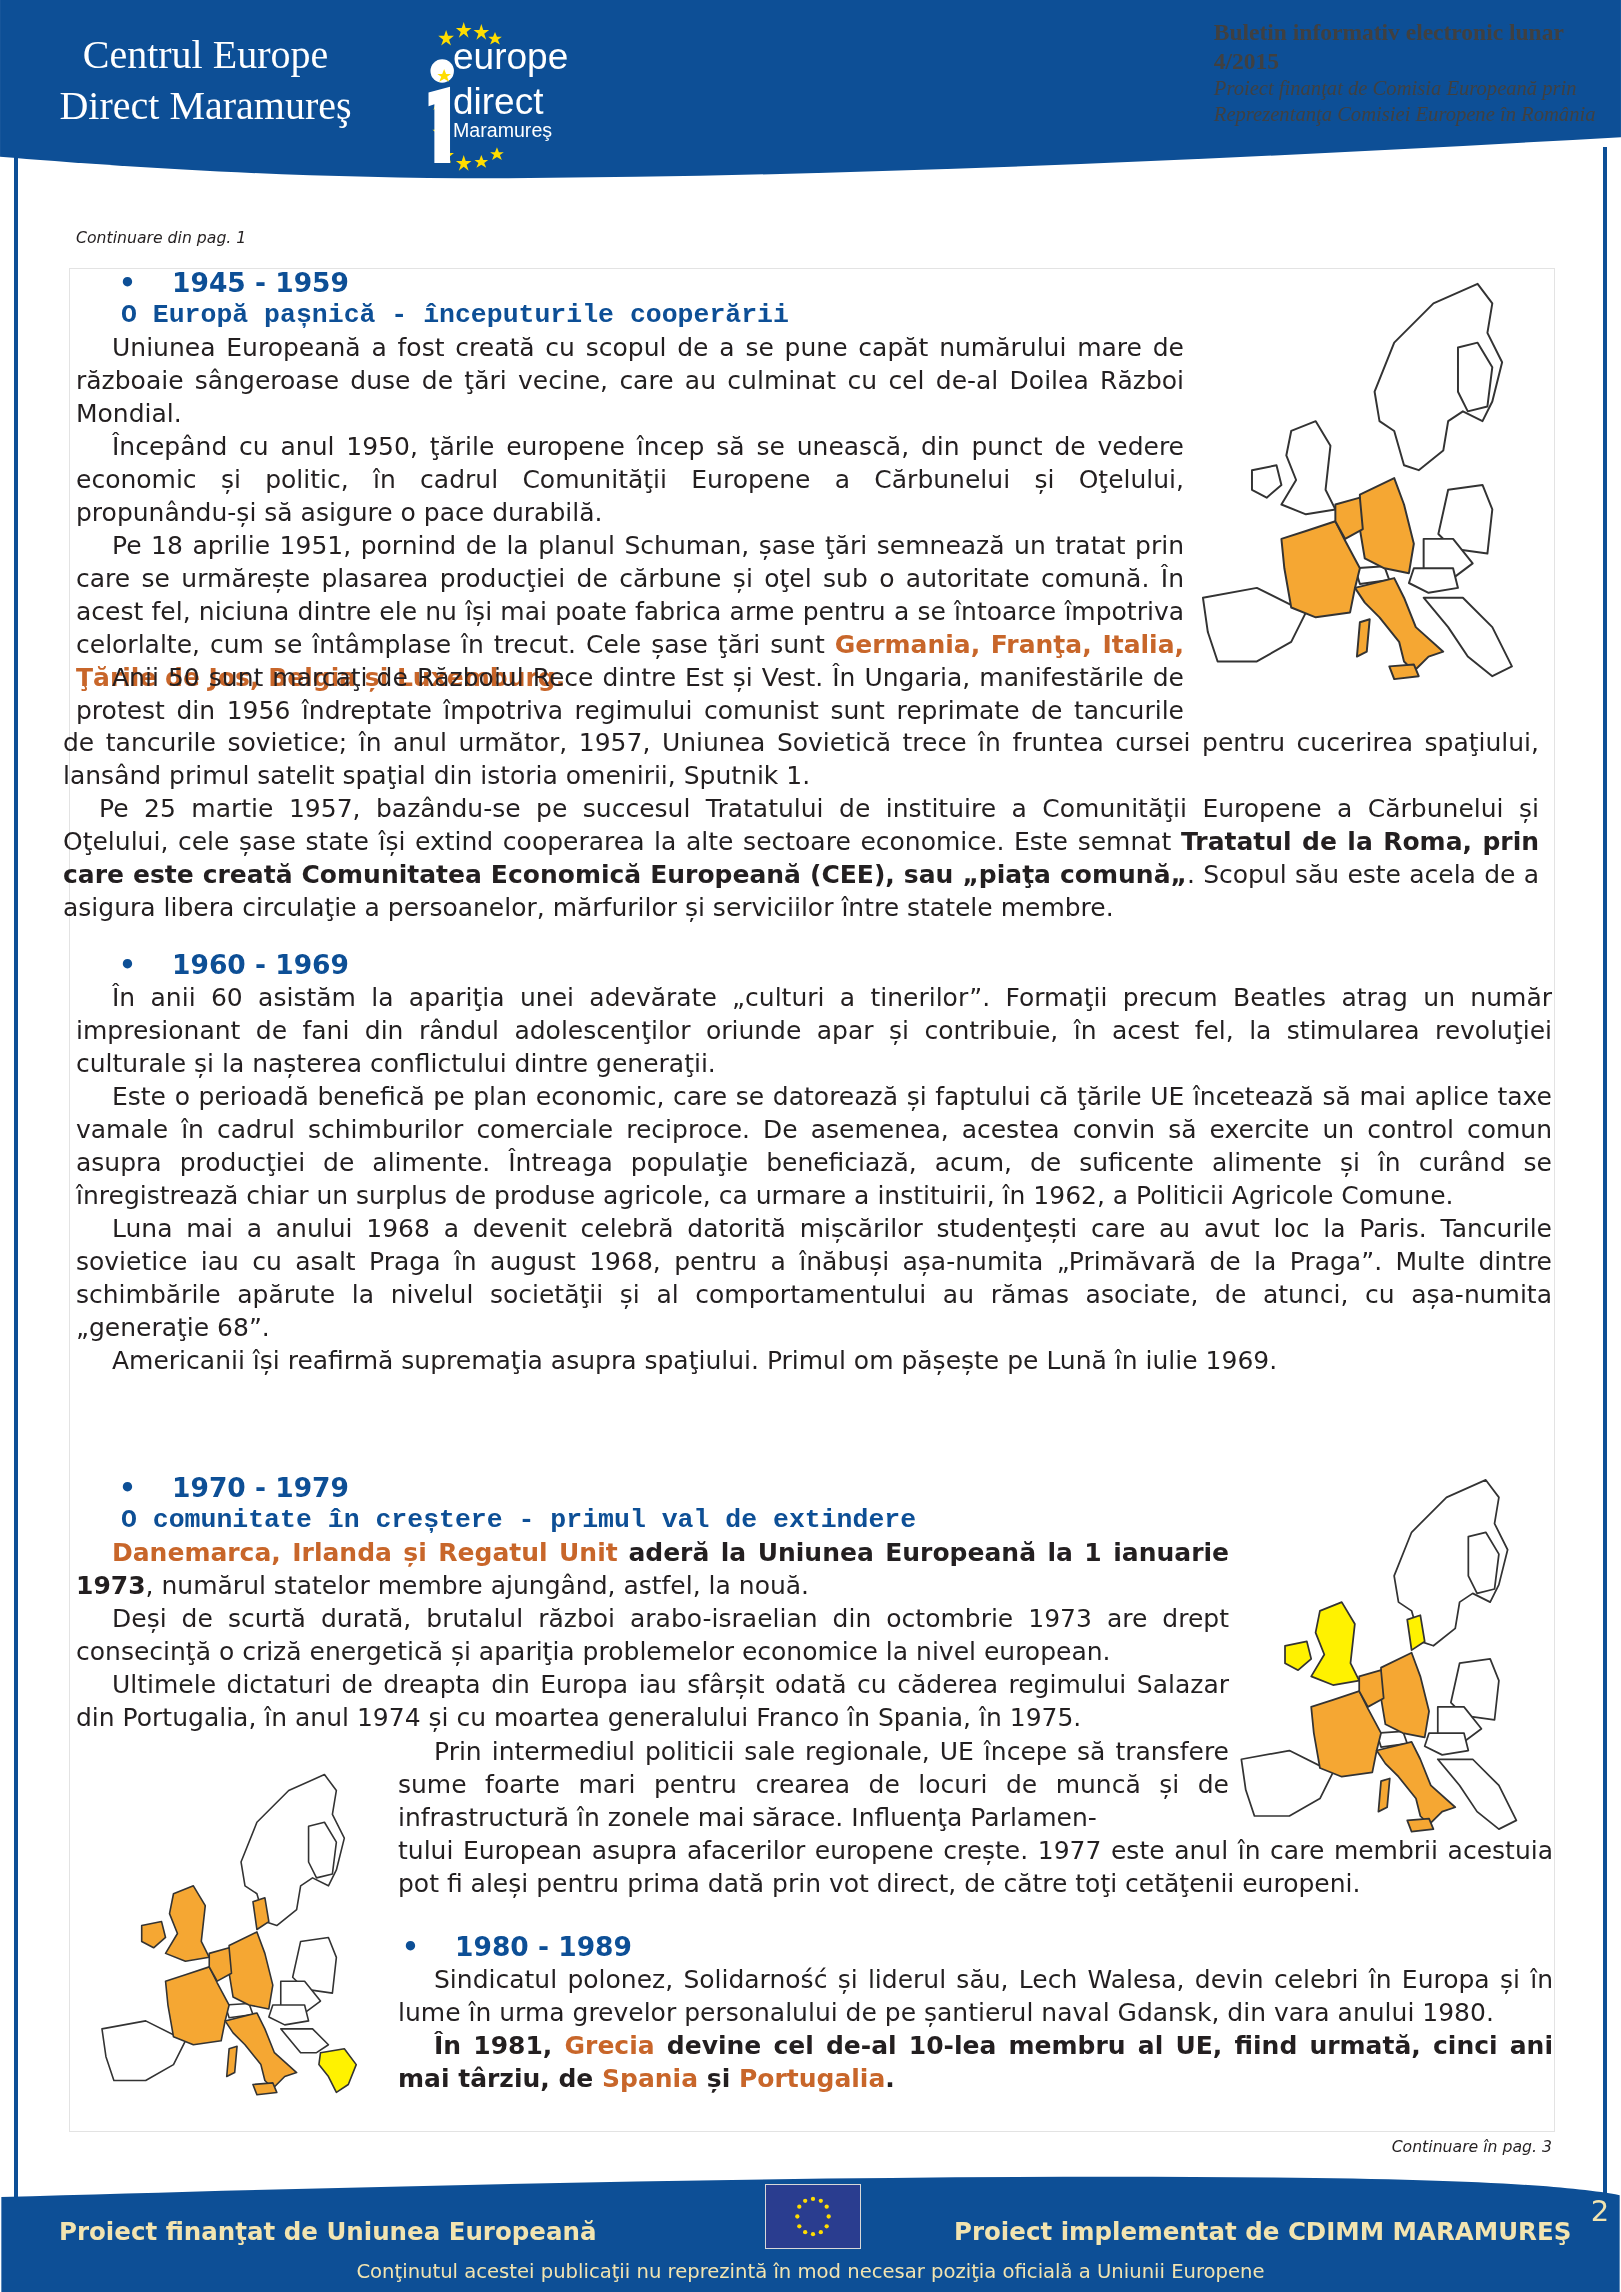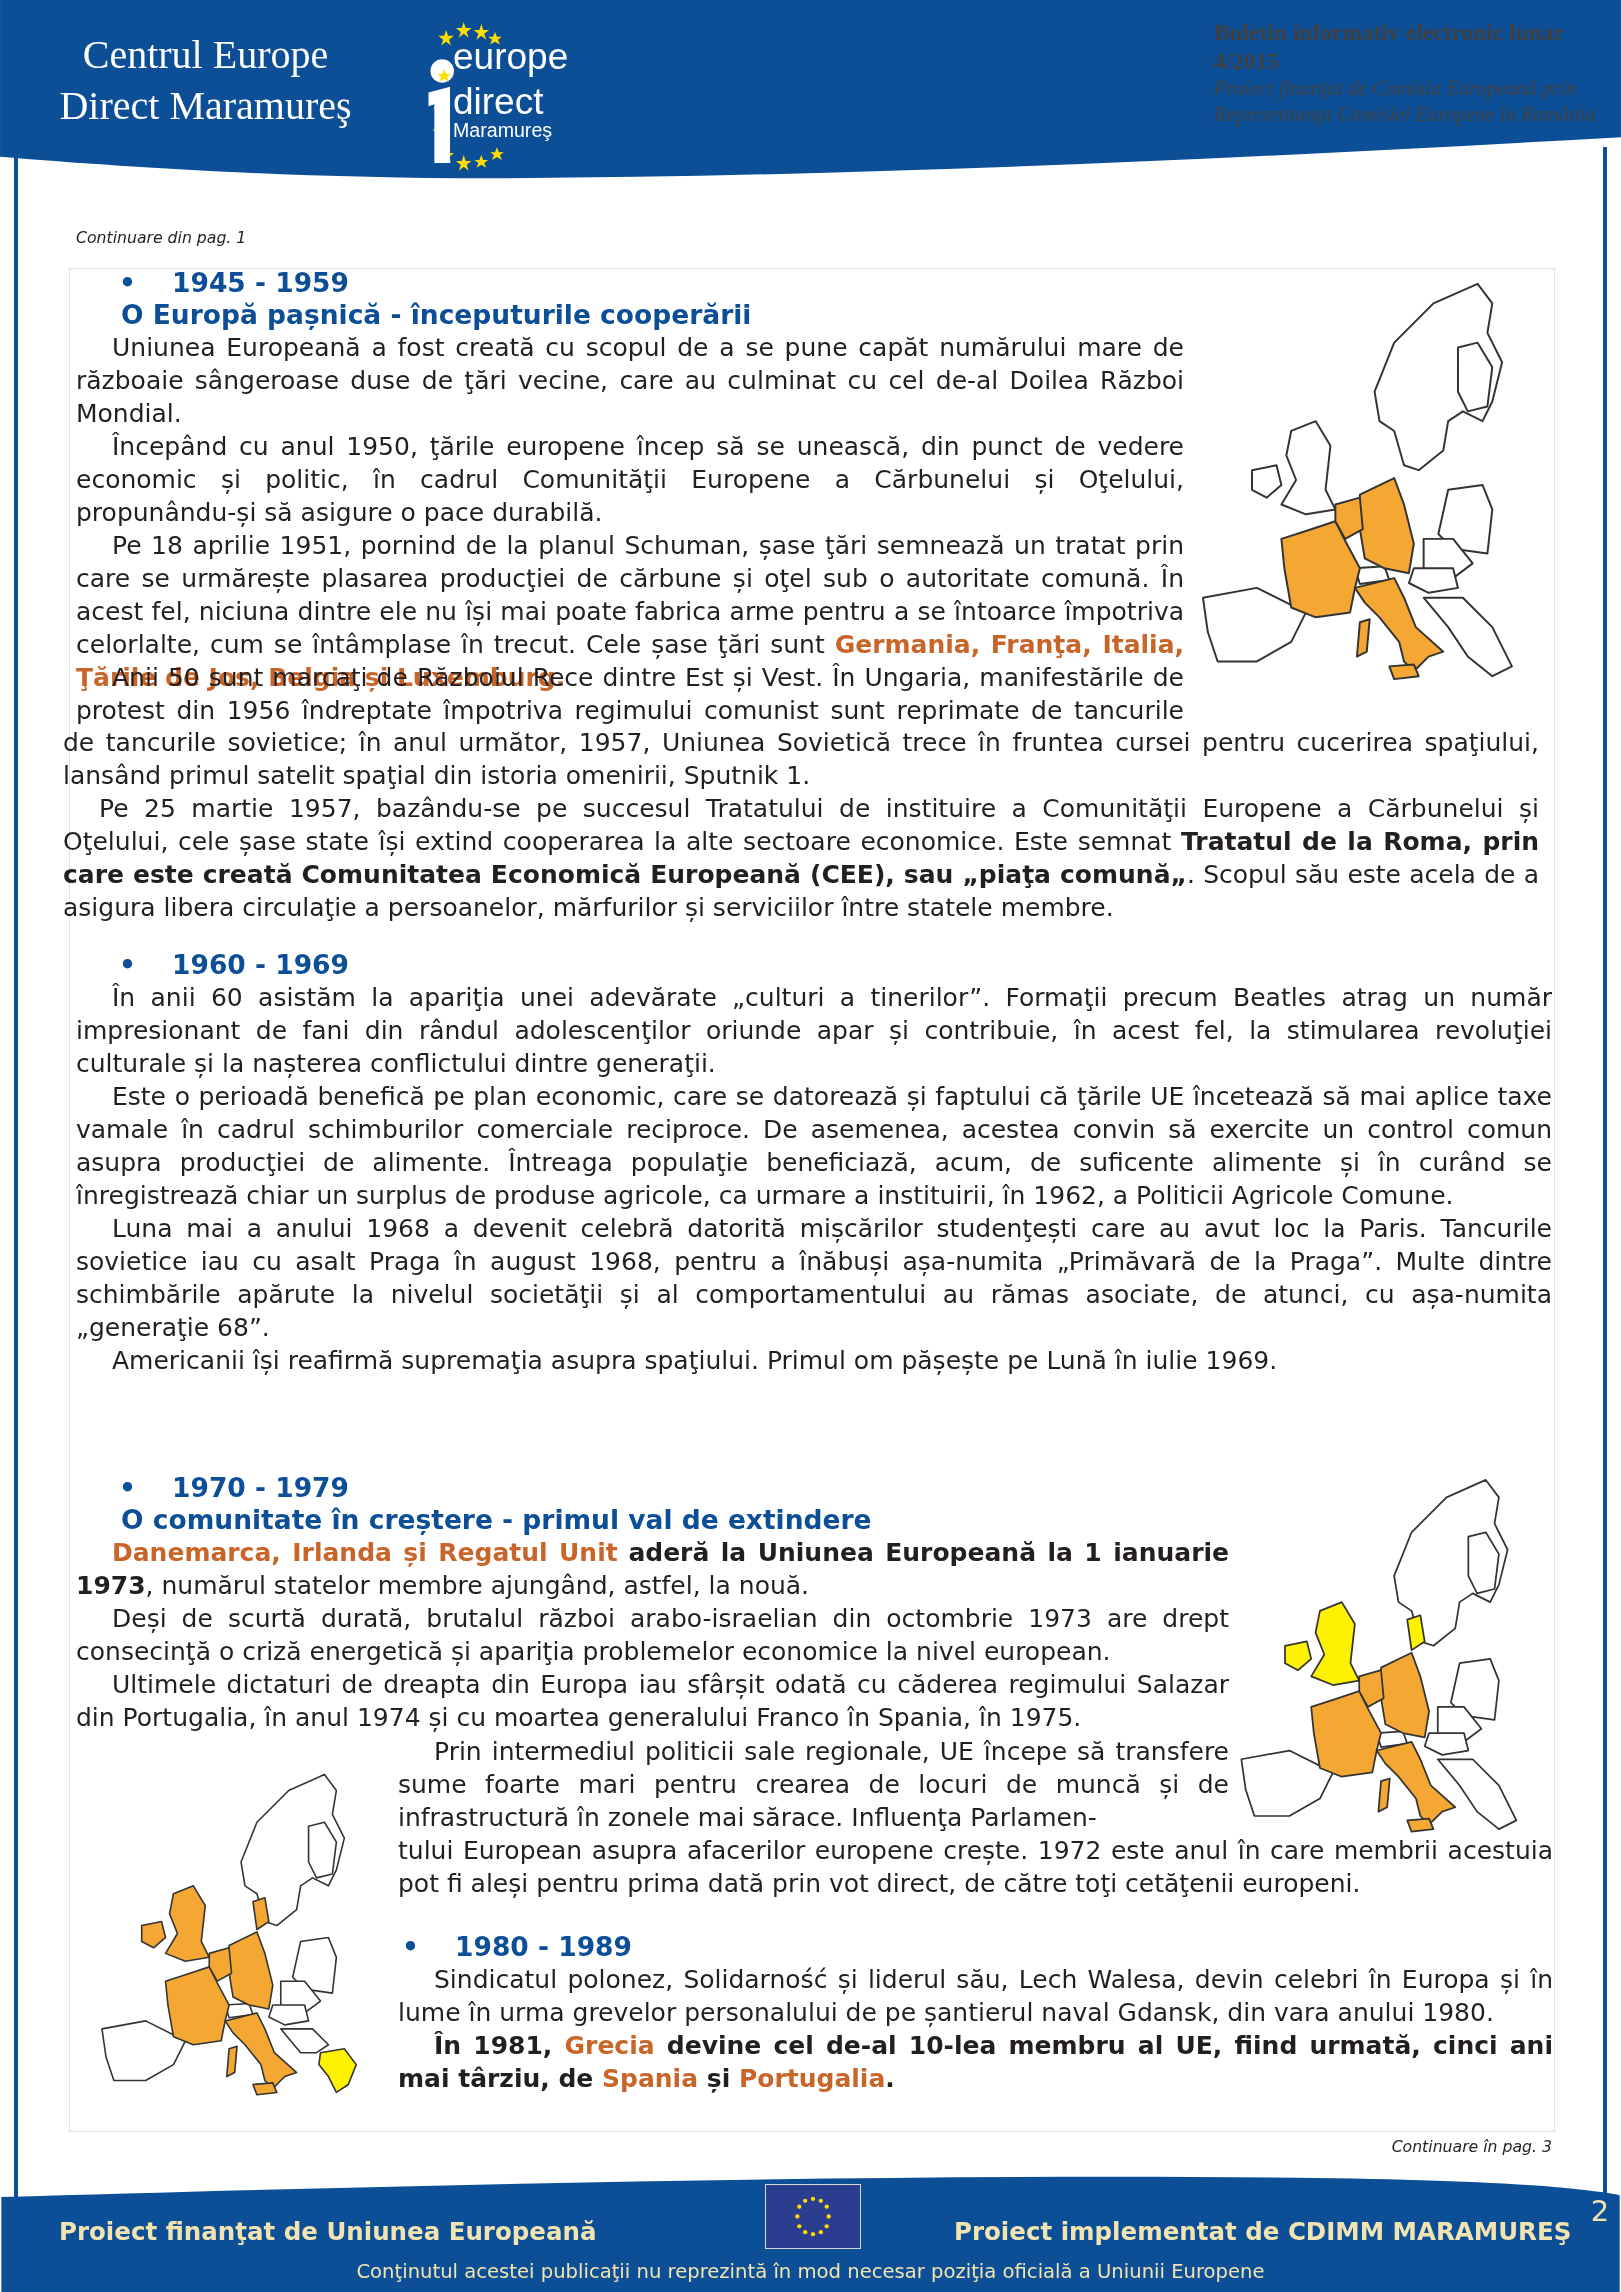--- a/index.html
+++ b/index.html
@@ -21,21 +21,21 @@
   .side-line-l { position:absolute; left:13.7px; top:157px; width:3.9px; height:2049px; background:#0d4f96; }
   .side-line-r { position:absolute; right:13.7px; top:147px; width:3.9px; height:2058px; background:#0d4f96; }
   .cont-top { position:absolute; left:76px; top:228px; font-size:15.7px; font-style:italic; }
   .cont-bot { position:absolute; right:69px; top:2137px; font-size:15.7px; font-style:italic; }
   .box { position:absolute; left:69px; top:268px; width:1484px; height:1862px; border:1px solid #e3e3e3; }
   .txt { position:absolute; font-size:25px; line-height:33px; text-align:justify; }
   .txt p { margin:0; text-indent:36px; }
   .txt p.ni { text-indent:0; }
   .hd { color:#0d4f96; font-weight:bold; font-size:26.5px; line-height:32px; }
   .hd .bul { display:inline-block; width:53px; text-indent:0; padding-left:43px; }
-  .hd.sub { padding-left:45px; }
+  .hd.sub { padding-left:45px;font-family:Liberation Mono, monospace; }
   .or { color:#c8662a; font-weight:bold; }
   .bd { font-weight:bold; }
   .map { position:absolute; }
   .ftr { position:absolute; left:0; top:2156px; width:1621px; height:136px; }
   .ftr svg { position:absolute; left:0; top:0; }
   .ftr-l { position:absolute; left:59px; top:2217px; color:#f2e4b0; font-weight:bold; font-size:24.5px; }
   .ftr-r { position:absolute; left:954px; top:2217px; color:#f2e4b0; font-weight:bold; font-size:24.5px; }
   .ftr-c { position:absolute; left:0; width:1621px; top:2260px; text-align:center; color:#f2e4b0; font-size:19.6px; }
   .pg { position:absolute; right:11.8px; top:2194px; color:#f2e4b0; font-size:29px; }
   .euflag { position:absolute; left:765px; top:2184px; width:94px; height:63px; background:#2a3d8f; border:1px solid #d8d8d8; }
@@ -193,21 +193,21 @@
   <div class="hd"><span class="bul">•</span><span>1970 - 1979</span></div>
   <div class="hd sub">O comunitate în creștere - primul val de extindere</div>
   <p><span class="or">Danemarca, Irlanda și Regatul Unit</span> <span class="bd">aderă la Uniunea Europeană la 1 ianuarie 1973</span><span>, numărul statelor membre ajungând, astfel, la nouă.</span></p>
   <p>Deși de scurtă durată, brutalul război arabo-israelian din octombrie 1973 are drept consecinţă o criză energetică și apariţia problemelor economice la nivel european.</p>
   <p>Ultimele dictaturi de dreapta din Europa iau sfârșit odată cu căderea regimului Salazar din Portugalia, în anul 1974 și cu moartea generalului Franco în Spania, în 1975.</p>
 </div>
 <div class="txt" style="left:398px;top:1735px;width:831px;">
   <p>Prin intermediul politicii sale regionale, UE începe să transfere sume foarte mari pentru crearea de locuri de muncă și de infrastructură în zonele mai sărace. Influenţa Parlamen-</p>
 </div>
 <div class="txt" style="left:398px;top:1834px;width:1155px;">
-  <p class="ni">tului European asupra afacerilor europene crește. 1972 este anul în care membrii acestuia pot fi aleși pentru prima dată prin vot direct, de către toţi cetăţenii europeni.</p>
+  <p class="ni">tului European asupra afacerilor europene crește. 1977 este anul în care membrii acestuia pot fi aleși pentru prima dată prin vot direct, de către toţi cetăţenii europeni.</p>
 </div>
 
 <div class="txt" style="left:398px;top:1931px;width:1155px;">
   <div class="hd" style="margin-left:-39px;"><span class="bul">•</span><span>1980 - 1989</span></div>
   <p>Sindicatul polonez, Solidarność și liderul său, Lech Walesa, devin celebri în Europa și în lume în urma grevelor personalului de pe șantierul naval Gdansk, din vara anului 1980.</p>
   <p class="bd"><span>În 1981,</span> <span class="or">Grecia</span> <span>devine cel de-al 10-lea membru al UE, fiind urmată, cinci ani mai târziu, de</span> <span class="or">Spania</span> <span>și</span> <span class="or">Portugalia</span><span>.</span></p>
 </div>
 
 <div class="cont-bot">Continuare în pag. 3</div>
 

